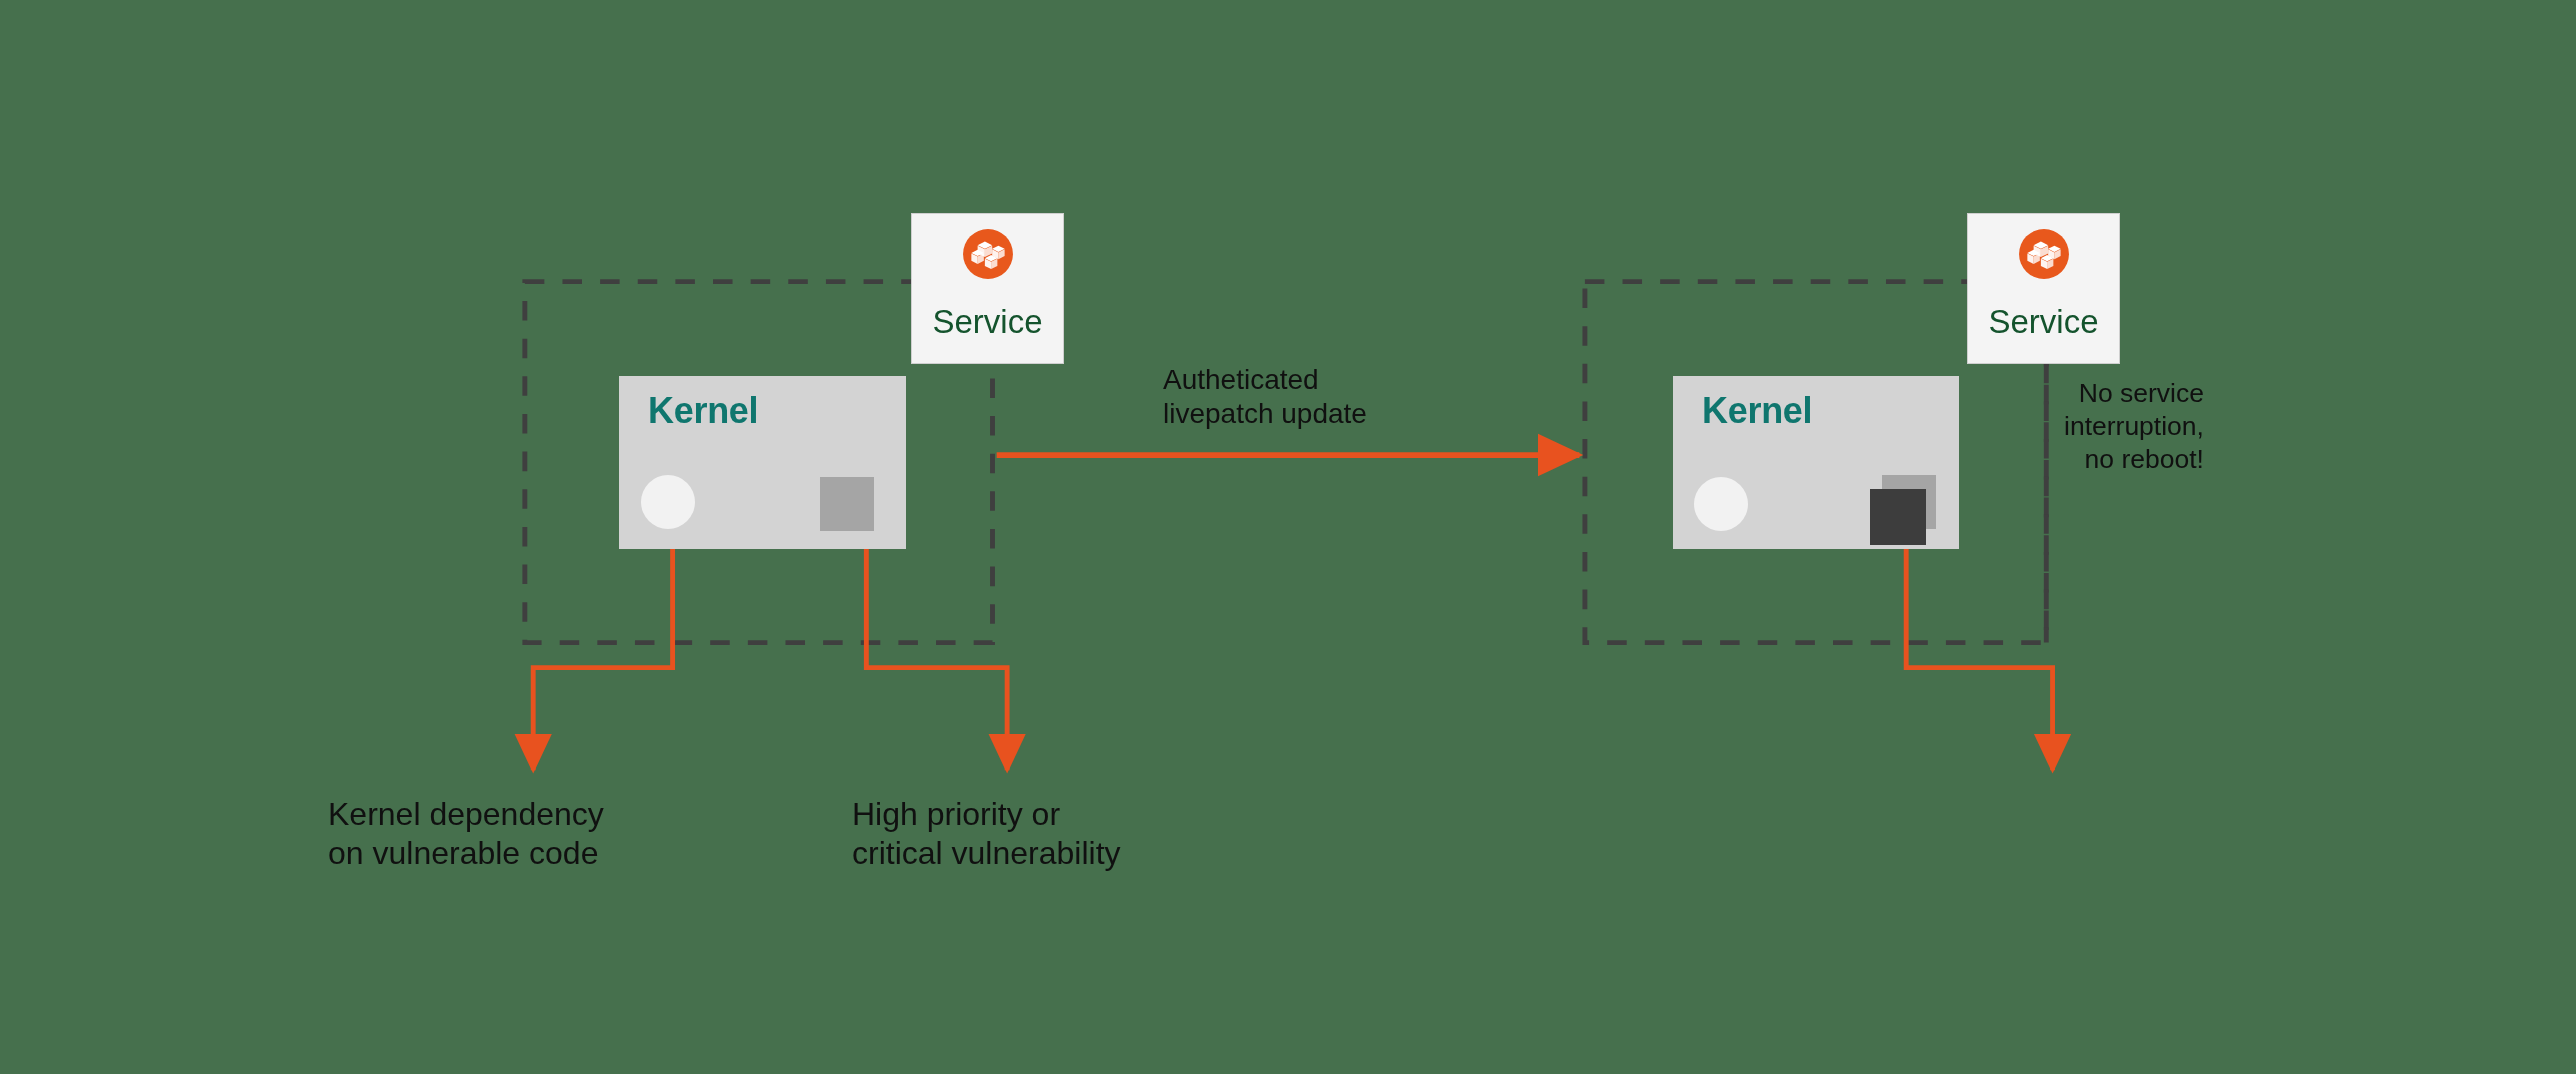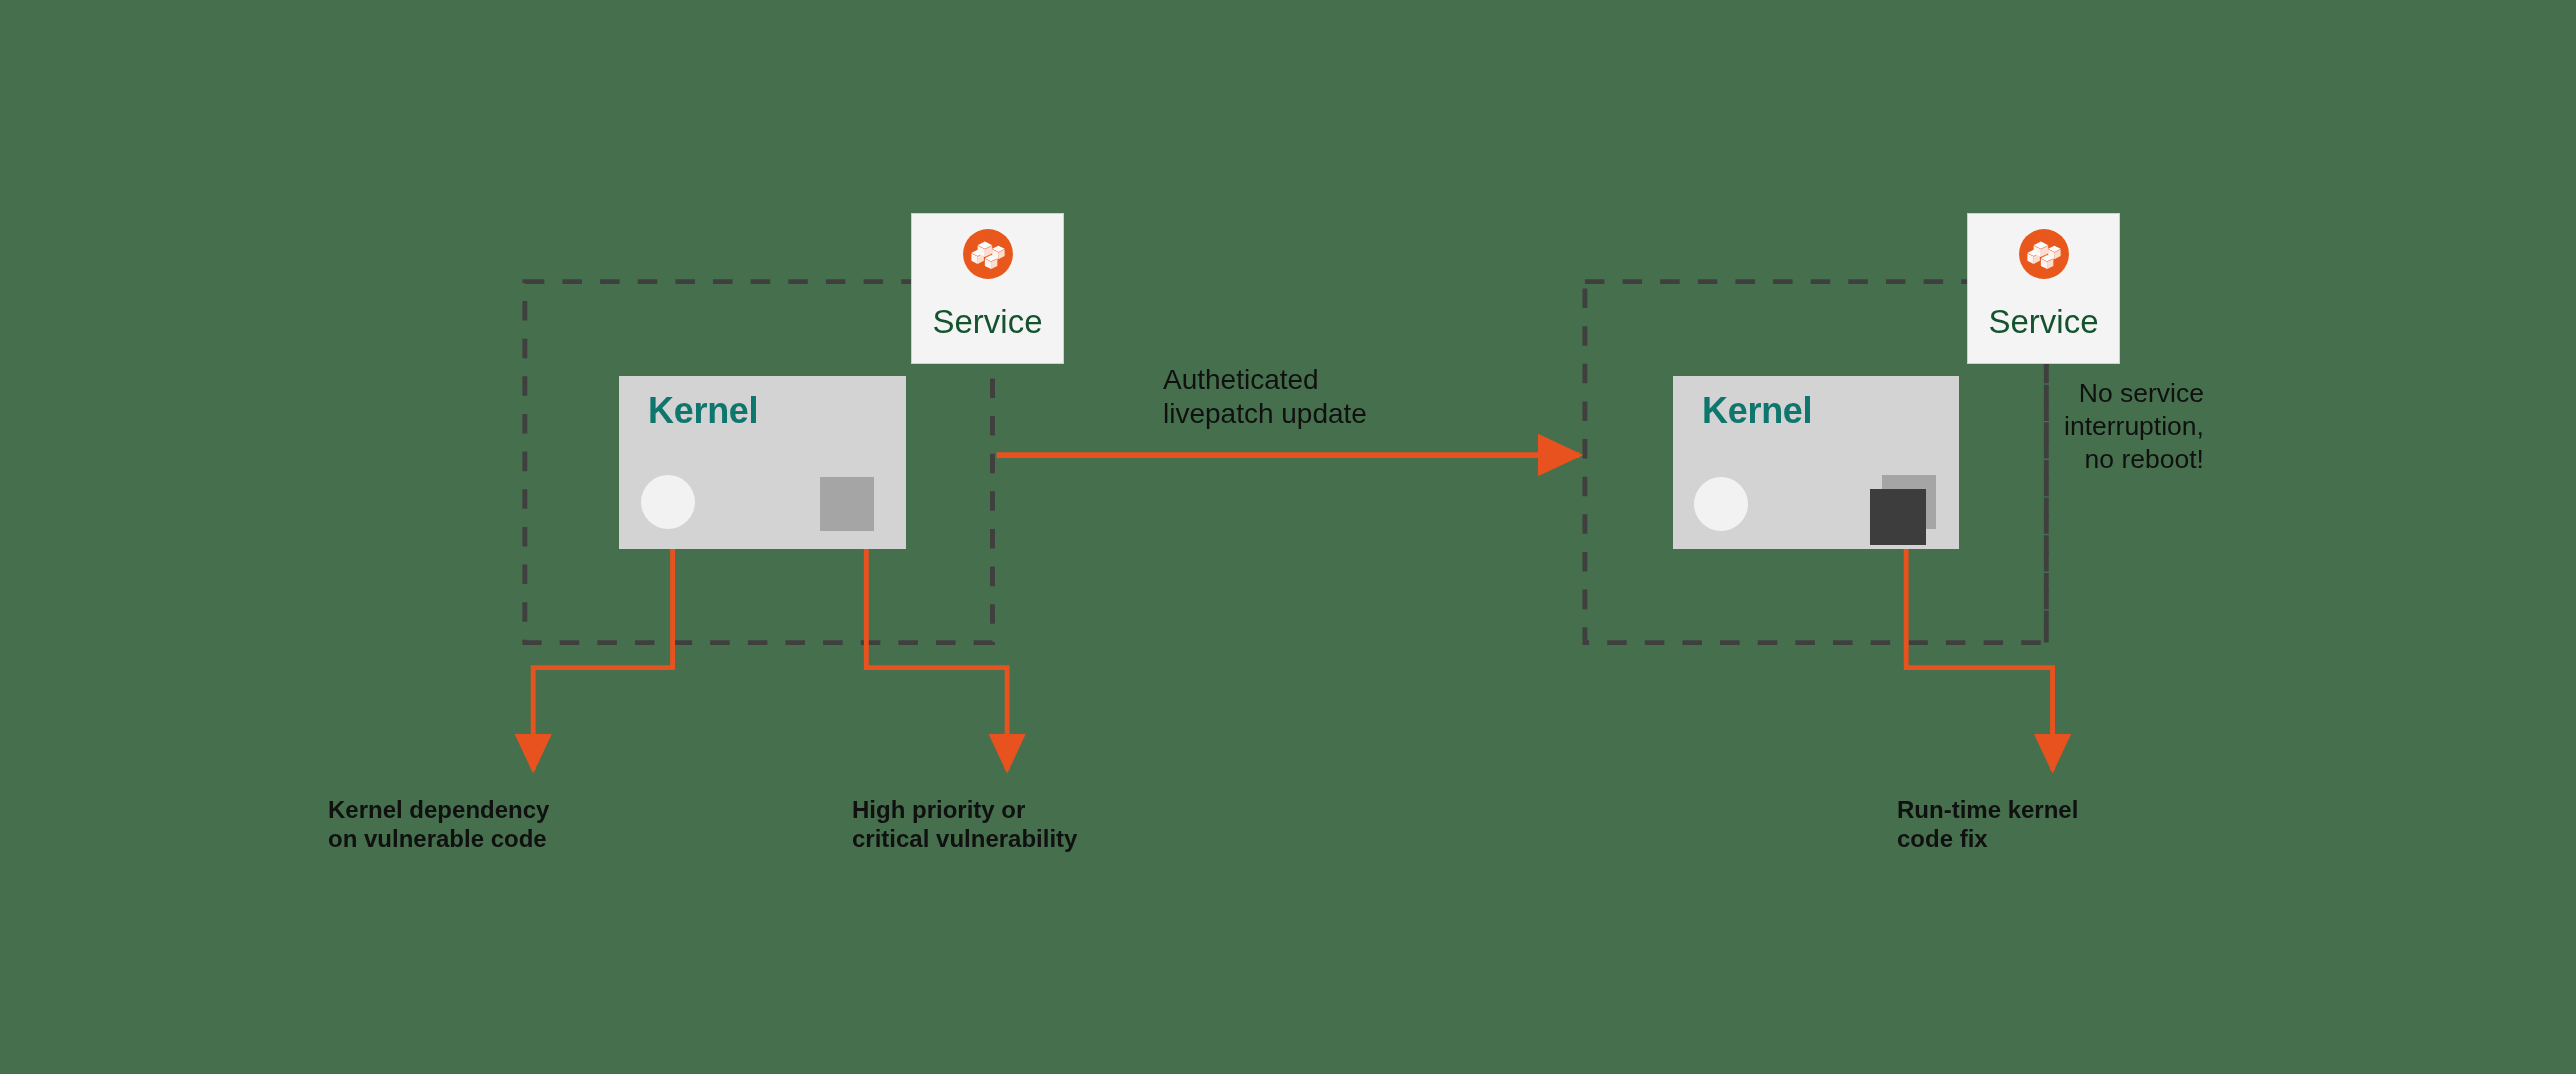--- a/index.html
+++ b/index.html
@@ -83,22 +83,21 @@
   .diagram-text {
     position: absolute;
     color: #101010;
     line-height: 1.22;
     white-space: pre-line;
   }
   .arrow-label {
     font-size: 28px;
   }
   .caption {
-    font-size: 24px;
-    font-weight: bold;
+    font-size: 32px;
   }
   .side-note {
     font-size: 26.5px;
     line-height: 1.25;
   }
 </style>
 </head>
 <body>
 
 <div id="canvas">
@@ -204,17 +203,15 @@
   <div class="diagram-text side-note" style="left:2064px; top:377px;text-align:right;">No service
 interruption,
 no reboot!</div>
 
   <div class="diagram-text caption" style="left:328px; top:795px;">Kernel dependency
 on vulnerable code</div>
 
   <div class="diagram-text caption" style="left:852px; top:795px;">High priority or
 critical vulnerability</div>
 
-  <div class="diagram-text caption" style="left:1897px; top:795px;">Run-time kernel
-code fix</div>
 
 </div>
 
 
 </body></html>

